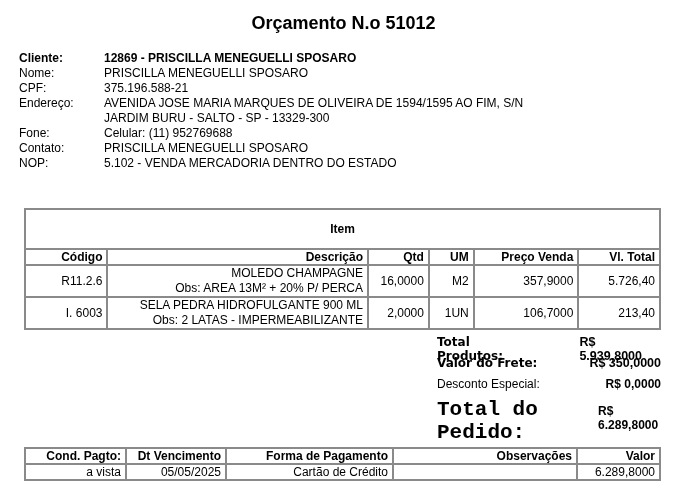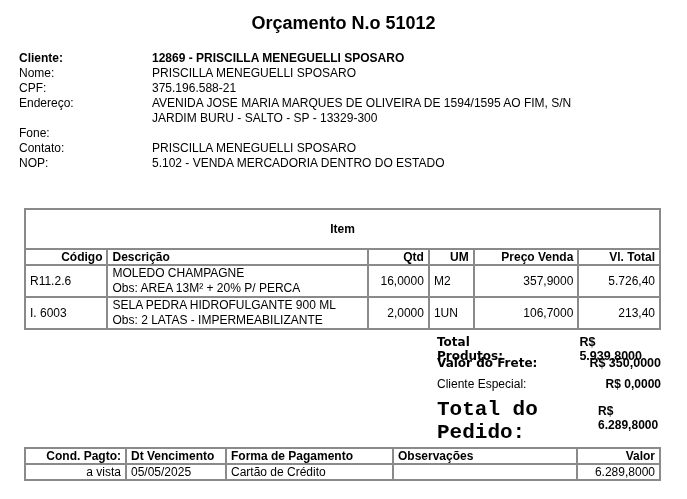--- a/index.html
+++ b/index.html
@@ -7,40 +7,40 @@
     width: 687px; height: 499px; position: relative; overflow: hidden;
     font-family: "Liberation Sans", sans-serif; font-size: 12px; color: #000;
   }
   .title {
     position: absolute; top: 13px; left: 0; width: 687px; text-align: center;
     font-weight: bold; font-size: 18px;
   }
   .client {
     position: absolute; top: 51px; left: 19px;
   }
-  .client .row { display: flex; height: 15px; line-height: 15px; gap: 48px; }
+  .client .row { display: flex; height: 15px; line-height: 15px; }
   .client .lbl { width: 85px; }
   .client .val { }
   .client .row.bold { font-weight: bold; }
 
   table.grid {
     position: absolute; border-collapse: collapse;
     border: 2px solid #7a7a7a;
   }
   table.grid td, table.grid th {
     border: 2px solid #8a8a8a; padding: 0 4px; font-size: 12px;
     white-space: nowrap;
   }
   table.grid th { font-weight: bold; }
 
   #items { top: 208px; left: 24px; width: 637px; }
   #items .caption th { text-align: center; height: 14px; line-height: 14px; padding: 12px; }
   #items .head th { height: 14px; line-height: 14px; }
   #items .data td { height: 28px; line-height: 15px; vertical-align: middle; }
-  .c-left { text-align: left; }
+  .c-left { text-align: right; }
   .c-right { text-align: right; }
   .c-center { text-align: right; }
 
   .totals {
     position: absolute; left: 437px; top: 335px; width: 224px;
   }
   .totals .trow { display: flex; justify-content: space-between; align-items: baseline; }
   .totals .t1 { height: 21px; font-weight: bold; font-size: 12.5px; gap: 40px; }
   .totals .t1 .tl { font-family: "DejaVu Sans", sans-serif; font-size: 12px; font-weight: bold; }
   .totals .t3 { height: 21px; }
@@ -72,20 +72,21 @@
   <div class="row">
     <span class="lbl">Endereço:</span>
     <span class="val">AVENIDA JOSE MARIA MARQUES DE OLIVEIRA DE 1594/1595 AO FIM, S/N</span>
   </div>
   <div class="row">
     <span class="lbl"></span>
     <span class="val">JARDIM BURU - SALTO - SP - 13329-300</span>
   </div>
   <div class="row">
     <span class="lbl">Fone:</span>
+    <span class="val">Celular: (11) 952769688</span>
   </div>
   <div class="row">
     <span class="lbl">Contato:</span>
     <span class="val">PRISCILLA MENEGUELLI SPOSARO</span>
   </div>
   <div class="row">
     <span class="lbl">NOP:</span>
     <span class="val">5.102 - VENDA MERCADORIA DENTRO DO ESTADO</span>
   </div>
 </div>
@@ -139,21 +140,21 @@
 <div class="totals">
   <div class="trow t1">
     <span class="tl">Total Produtos:</span>
     <span class="tv">R$ 5.939,8000</span>
   </div>
   <div class="trow t1">
     <span class="tl">Valor do Frete:</span>
     <span class="tv">R$ 350,0000</span>
   </div>
   <div class="trow t3">
-    <span class="tl">Cliente Especial:</span>
+    <span class="tl">Desconto Especial:</span>
     <span class="tv">R$ 0,0000</span>
   </div>
   <div class="trow t4">
     <span class="tl">Total do Pedido:</span>
     <span class="tv">R$ 6.289,8000</span>
   </div>
 </div>
 
 <table id="payment" class="grid">
   <colgroup>

